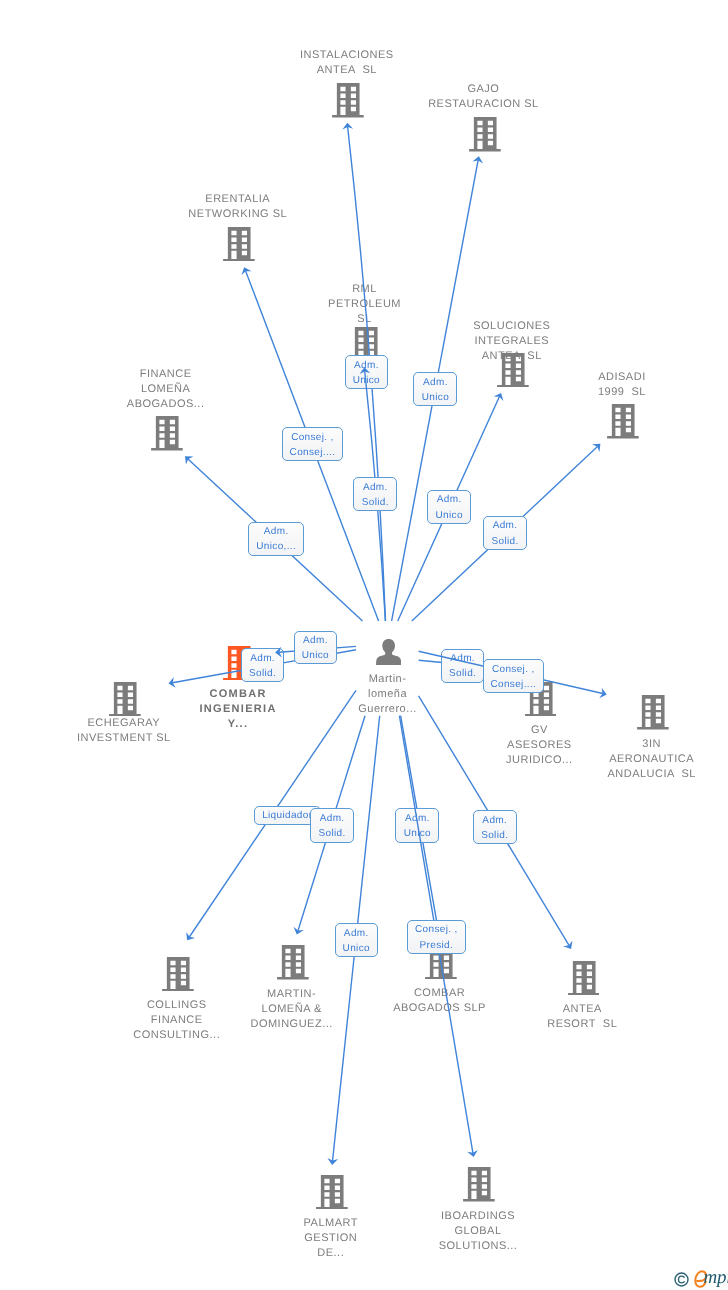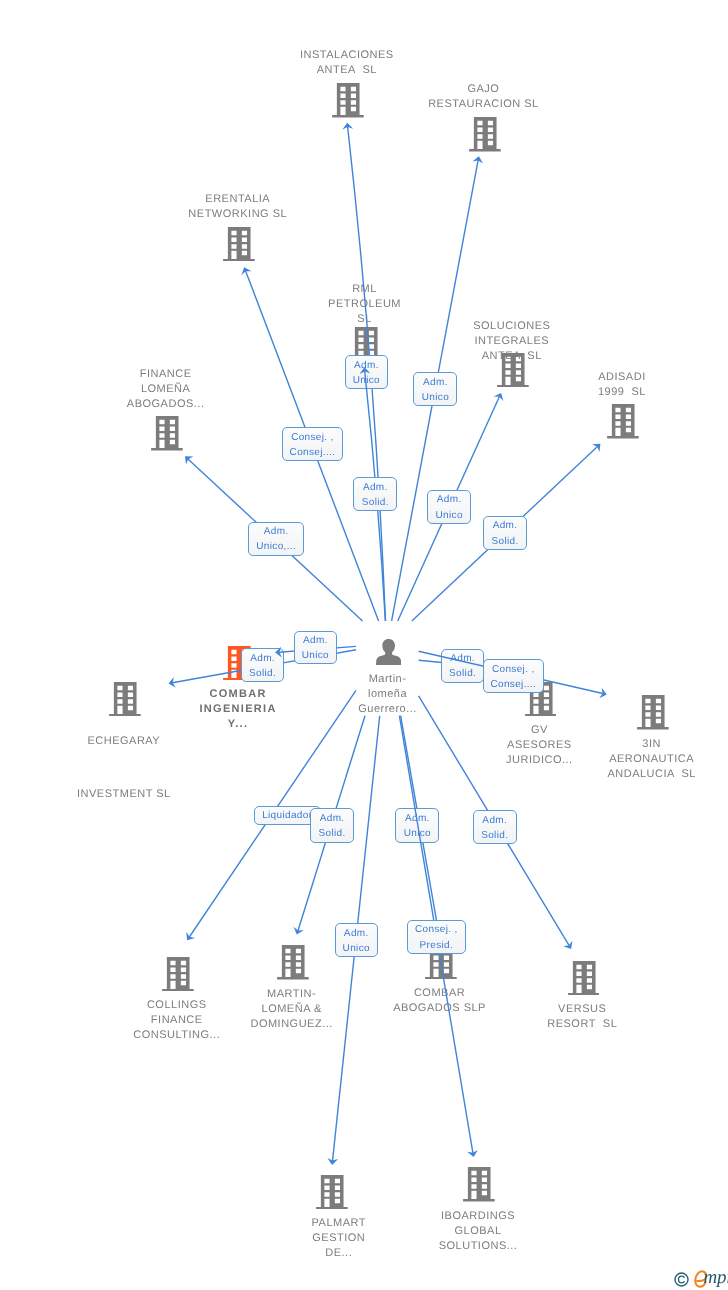--- a/index.html
+++ b/index.html
@@ -106,21 +106,21 @@
         <div class="lbl" style="left: 215.35px; transform: translateX(-50%); top: 687px;">
           <div class="lline">COMBAR</div>
           <div class="lline">INGENIERIA</div>
           <div class="lline">Y...</div>
         </div>
       </div>
       <div class="node">
         <div class="ico" style="left: 86.2px; top: 682.1px;"><svg width="31.8" height="34.4" viewBox="0 0 30.5 33.2" xmlns="http://www.w3.org/2000/svg" shape-rendering="geometricPrecision">
             <path fill="#7c7c7c" fill-rule="evenodd" d="M0,30.8 H30.5 V33.2 H0 Z M4.6,0 H26.5 V30.8 H4.6 Z M8,3.7 h5 v4.2 h-5 Z M8,10.2 h5 v4.2 h-5 Z M8,16.7 h5 v4.2 h-5 Z M8,23 h5 v7.8 h-5 Z M18.1,3.7 h5 v4.2 h-5 Z M18.1,10.2 h5 v4.2 h-5 Z M18.1,16.7 h5 v4.2 h-5 Z M18.1,23 h5 v4.2 h-5 Z "></path>
           </svg></div>
-        <div class="lbl" style="left: 101.1px; transform: translateX(-50%); top: 734px; gap: 38px;">
+        <div class="lbl" style="left: 101.1px; transform: translateX(-50%); top: 716px;">
           <div class="lline">ECHEGARAY</div>
           <div class="lline">INVESTMENT SL</div>
         </div>
       </div>
       <div class="node">
         <div class="ico" style="left: 501.7px; top: 682px;"><svg width="31.8" height="34.4" viewBox="0 0 30.5 33.2" xmlns="http://www.w3.org/2000/svg" shape-rendering="geometricPrecision">
             <path fill="#7c7c7c" fill-rule="evenodd" d="M0,30.8 H30.5 V33.2 H0 Z M4.6,0 H26.5 V30.8 H4.6 Z M8,3.7 h5 v4.2 h-5 Z M8,10.2 h5 v4.2 h-5 Z M8,16.7 h5 v4.2 h-5 Z M8,23 h5 v7.8 h-5 Z M18.1,3.7 h5 v4.2 h-5 Z M18.1,10.2 h5 v4.2 h-5 Z M18.1,16.7 h5 v4.2 h-5 Z M18.1,23 h5 v4.2 h-5 Z "></path>
           </svg></div>
         <div class="lbl" style="left: 516.6px; transform: translateX(-50%); top: 723.4px;">
           <div class="lline">GV</div>
@@ -165,29 +165,29 @@
         <div class="lbl" style="left: 416.8px; transform: translateX(-50%); top: 986.1px;">
           <div class="lline">COMBAR</div>
           <div class="lline">ABOGADOS SLP</div>
         </div>
       </div>
       <div class="node">
         <div class="ico" style="left: 544.6px; top: 960.7px;"><svg width="31.8" height="34.4" viewBox="0 0 30.5 33.2" xmlns="http://www.w3.org/2000/svg" shape-rendering="geometricPrecision">
             <path fill="#7c7c7c" fill-rule="evenodd" d="M0,30.8 H30.5 V33.2 H0 Z M4.6,0 H26.5 V30.8 H4.6 Z M8,3.7 h5 v4.2 h-5 Z M8,10.2 h5 v4.2 h-5 Z M8,16.7 h5 v4.2 h-5 Z M8,23 h5 v7.8 h-5 Z M18.1,3.7 h5 v4.2 h-5 Z M18.1,10.2 h5 v4.2 h-5 Z M18.1,16.7 h5 v4.2 h-5 Z M18.1,23 h5 v4.2 h-5 Z "></path>
           </svg></div>
         <div class="lbl" style="left: 559.5px; transform: translateX(-50%); top: 1002.1px;">
-          <div class="lline">VERSUS</div>
+          <div class="lline">ANTEA</div>
           <div class="lline">RESORT  SL</div>
         </div>
       </div>
       <div class="node">
         <div class="ico" style="left: 293.1px; top: 1174.8px;"><svg width="31.8" height="34.4" viewBox="0 0 30.5 33.2" xmlns="http://www.w3.org/2000/svg" shape-rendering="geometricPrecision">
             <path fill="#7c7c7c" fill-rule="evenodd" d="M0,30.8 H30.5 V33.2 H0 Z M4.6,0 H26.5 V30.8 H4.6 Z M8,3.7 h5 v4.2 h-5 Z M8,10.2 h5 v4.2 h-5 Z M8,16.7 h5 v4.2 h-5 Z M8,23 h5 v7.8 h-5 Z M18.1,3.7 h5 v4.2 h-5 Z M18.1,10.2 h5 v4.2 h-5 Z M18.1,16.7 h5 v4.2 h-5 Z M18.1,23 h5 v4.2 h-5 Z "></path>
           </svg></div>
-        <div class="lbl" style="left: 316px; transform: translateX(-50%); top: 1216.2px;">
+        <div class="lbl" style="left: 308px; transform: translateX(-50%); top: 1216.2px;">
           <div class="lline">PALMART</div>
           <div class="lline">GESTION</div>
           <div class="lline">DE...</div>
         </div>
       </div>
       <div class="node">
         <div class="ico" style="left: 440.4px; top: 1167.4px;"><svg width="31.8" height="34.4" viewBox="0 0 30.5 33.2" xmlns="http://www.w3.org/2000/svg" shape-rendering="geometricPrecision">
             <path fill="#7c7c7c" fill-rule="evenodd" d="M0,30.8 H30.5 V33.2 H0 Z M4.6,0 H26.5 V30.8 H4.6 Z M8,3.7 h5 v4.2 h-5 Z M8,10.2 h5 v4.2 h-5 Z M8,16.7 h5 v4.2 h-5 Z M8,23 h5 v7.8 h-5 Z M18.1,3.7 h5 v4.2 h-5 Z M18.1,10.2 h5 v4.2 h-5 Z M18.1,16.7 h5 v4.2 h-5 Z M18.1,23 h5 v4.2 h-5 Z "></path>
           </svg></div>
         <div class="lbl" style="left: 455.3px; transform: translateX(-50%); top: 1208.8px;">

